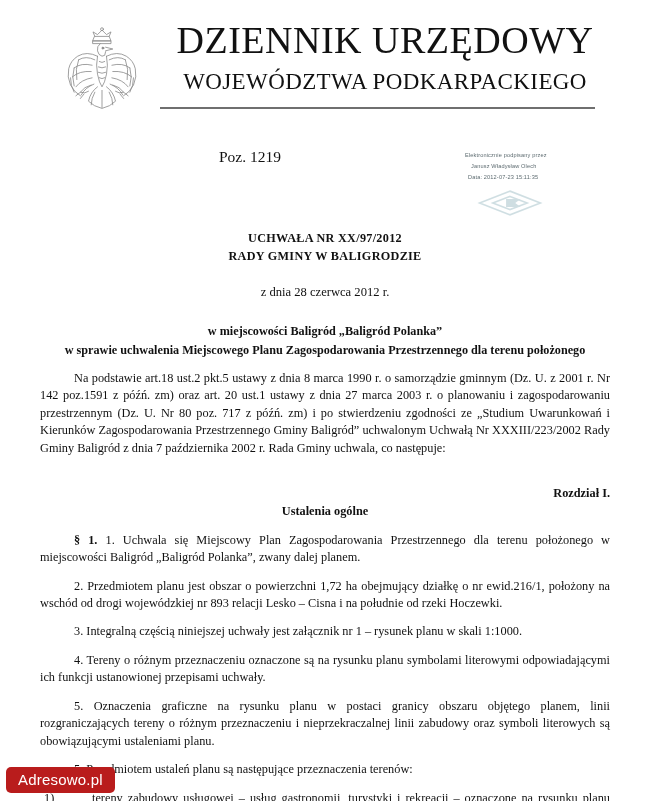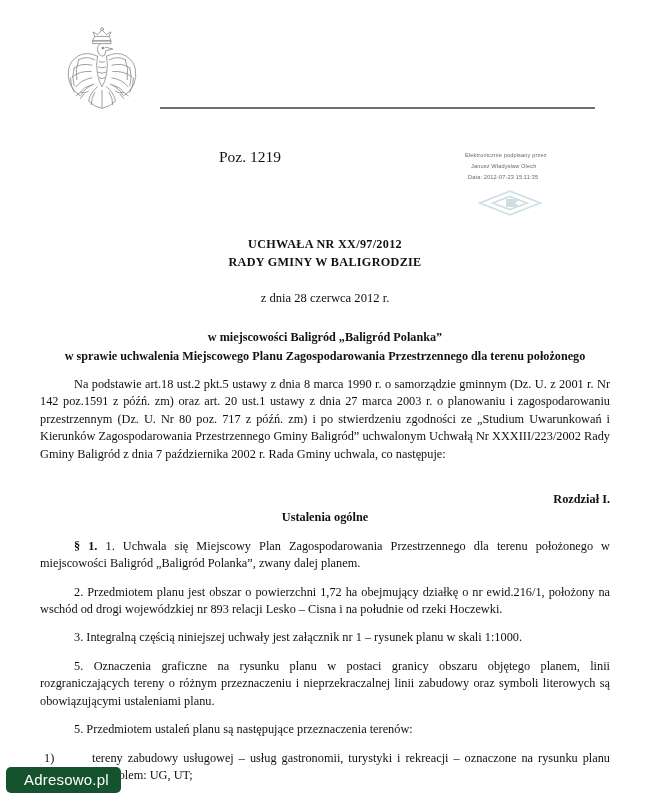--- a/index.html
+++ b/index.html
@@ -112,21 +112,21 @@
   }
   .esign-logo svg { display: block; width: 100%; height: 100%; }
 
   
   .act-heading {
     text-align: center;
     font-weight: bold;
     font-size: 12.2px;
     line-height: 1.45;
     letter-spacing: 0.3px;
-    margin-top: 16px;
+    margin-top: 10px;
   }
   .act-date {
     text-align: center;
     font-size: 12.6px;
     margin-top: 20px;
   }
   .act-subject {
     text-align: center;
     font-weight: bold;
     font-size: 12.2px;
@@ -177,24 +177,24 @@
     position: absolute;
     left: 4px;
     top: 0;
   }
 
   
   .watermark {
     position: absolute;
     left: 6px;
     bottom: 8px;
-    background: #14532d;
+    background: #b91c1c;
     color: #ffffff;
     border-radius: 5px;
-    padding: 5px 12px 6px 18px;
+    padding: 5px 12px 6px 12px;
     font-family: "Liberation Sans", "DejaVu Sans", sans-serif;
     font-size: 15px;
     letter-spacing: 0.2px;
     line-height: 1;
   }
 </style>
 </head>
 <body>
 
 <div class="page">
@@ -245,20 +245,24 @@
           <path d="M60 76 q0 10 0 19"></path>
           <path d="M68 78 q4 7 4 14"></path>
 
           <path d="M48 70 q-8 2 -12 8 q5 2 9 -1"></path>
           <path d="M72 70 q8 2 12 8 q-5 2 -9 -1"></path>
           <path d="M36 78 l-5 4 M40 80 l-4 5 M84 78 l5 4 M80 80 l4 5"></path>
         </g>
       </svg>
     </div>
 
+    <div class="masthead-titles">
+      <div class="title-main">DZIENNIK URZĘDOWY</div>
+      <div class="title-sub">WOJEWÓDZTWA PODKARPACKIEGO</div>
+    </div>
 
     <div class="masthead-rule"></div>
   </div>
 
   <div class="issue-block">
     <div class="issue-poz">Poz. 1219</div>
 
     <div class="esign">
       <div class="esign-line-1">Elektronicznie podpisany przez</div>
       <div class="esign-line-2">Janusz Władysław Olech</div>
@@ -292,20 +296,21 @@
   <div class="chapter">Rozdział I.</div>
   <div class="chapter-sub">Ustalenia ogólne</div>
 
   <div class="para first-indent">
     <b>§ 1.</b>
     <span>1. Uchwala się Miejscowy Plan Zagospodarowania Przestrzennego dla terenu położonego w miejscowości Baligród „Baligród Polanka”, zwany dalej planem.</span>
   </div>
 
   <div class="para first-indent">2. Przedmiotem planu jest obszar o powierzchni 1,72 ha obejmujący działkę o nr ewid.216/1, położony na wschód od drogi wojewódzkiej nr 893 relacji Lesko – Cisna i na południe od rzeki Hoczewki.</div>
   <div class="para first-indent">3. Integralną częścią niniejszej uchwały jest załącznik nr 1 – rysunek planu w skali 1:1000.</div>
+  <div class="para first-indent">4. Tereny o różnym przeznaczeniu oznaczone są na rysunku planu symbolami literowymi odpowiadającymi ich funkcji ustanowionej przepisami uchwały.</div>
   <div class="para first-indent">5. Oznaczenia graficzne na rysunku planu w postaci granicy obszaru objętego planem, linii rozgraniczających tereny o różnym przeznaczeniu i nieprzekraczalnej linii zabudowy oraz symboli literowych są obowiązującymi ustaleniami planu.</div>
   <div class="para first-indent">5. Przedmiotem ustaleń planu są następujące przeznaczenia terenów:</div>
 
   <div class="num-list">
     <div class="num-item">
       <span class="num-marker">1)</span>
       <span>tereny zabudowy usługowej – usług gastronomii, turystyki i rekreacji – oznaczone na rysunku planu symbolem: UG, UT;</span>
     </div>
 
   </div>

